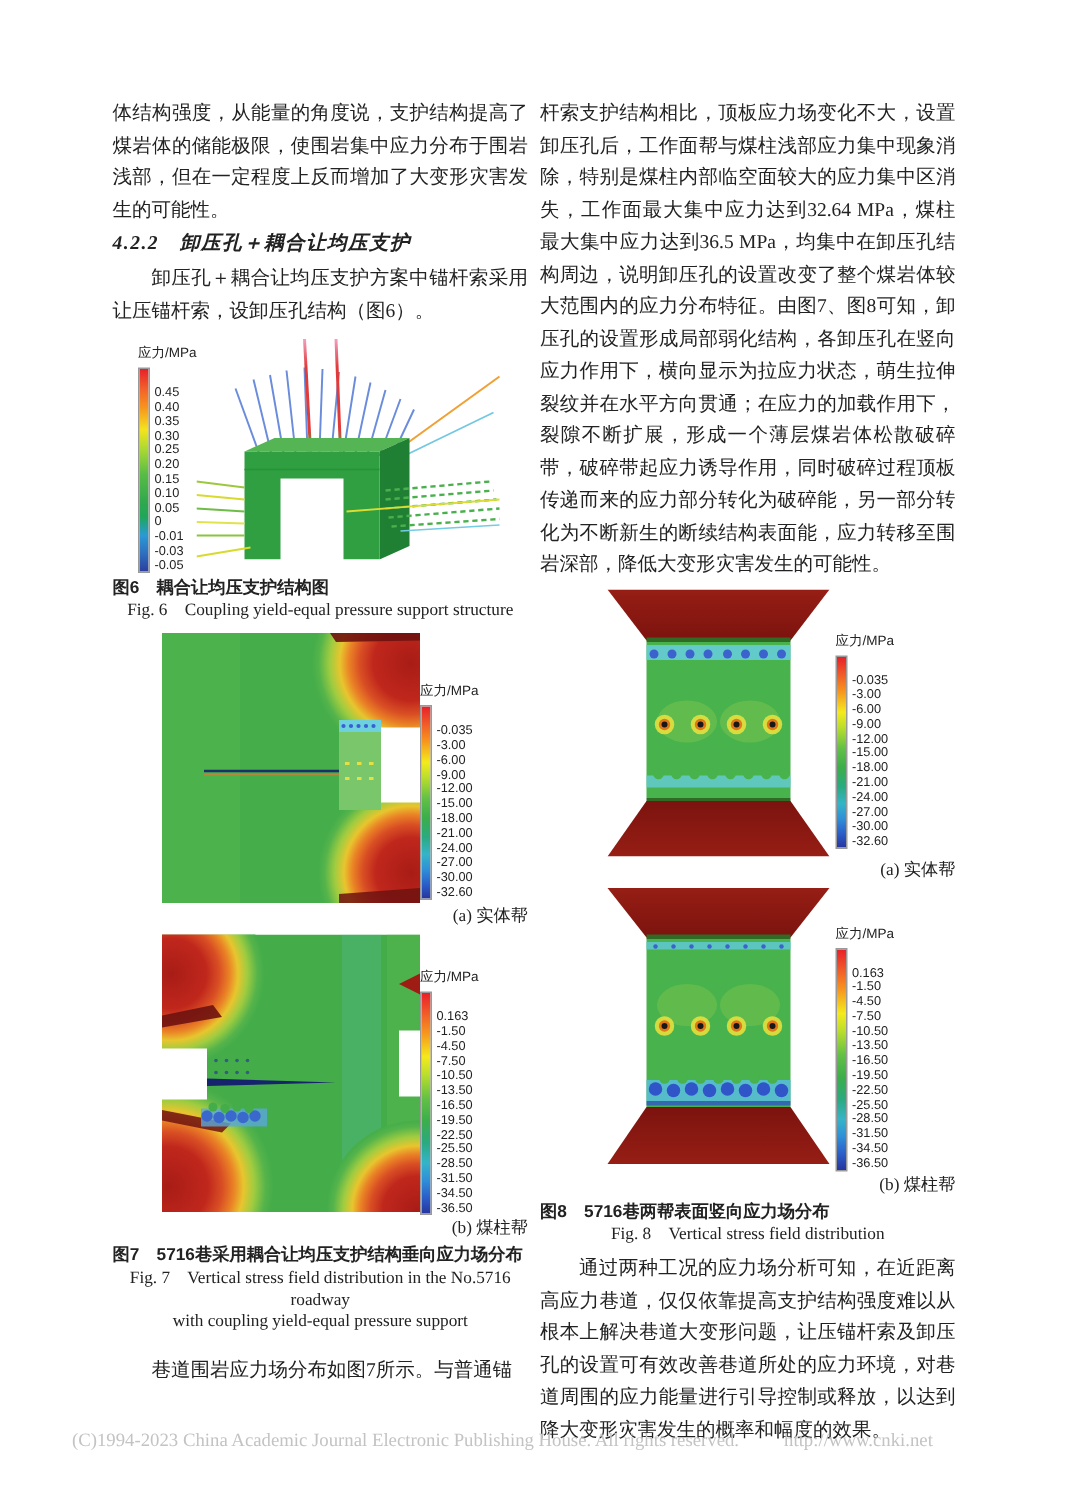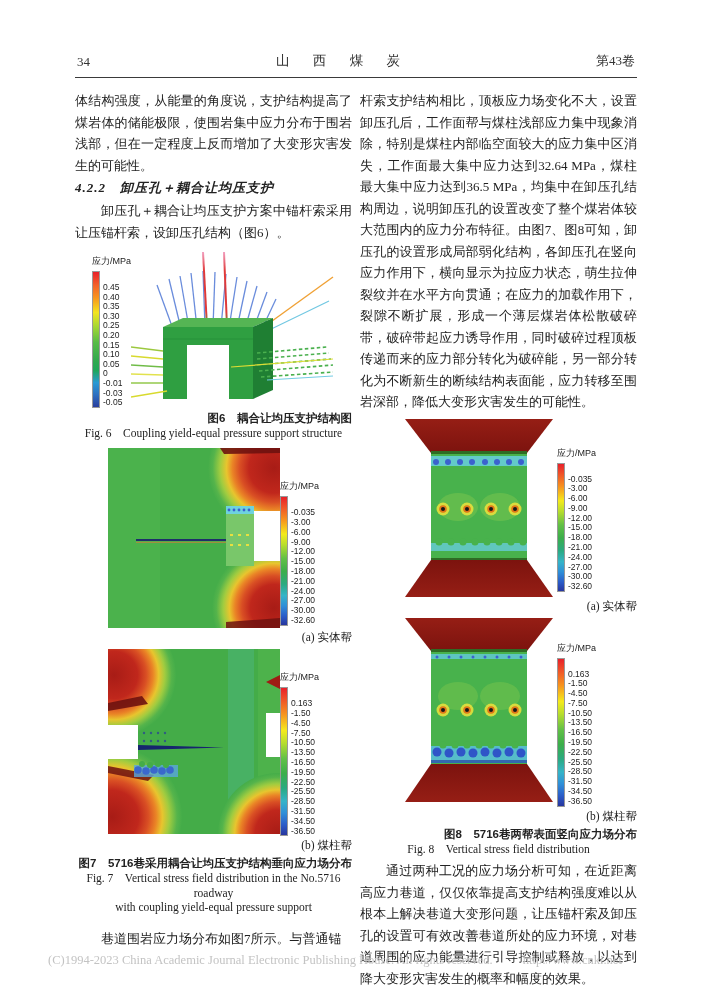--- a/index.html
+++ b/index.html
@@ -24,21 +24,21 @@
   p.body-text { font-size:13px; line-height:21.5px; text-align:justify;
                 text-justify:inter-ideograph; }
   p.indent { text-indent:2em; }
   .sec-heading { font-size:13px; line-height:24px; font-weight:bold;
                  font-style:italic; letter-spacing:1px; }
 
   
   .figure { display:flex; justify-content:center; align-items:flex-start; }
   .fig-svg { display:block; }
   .cap-zh { font-family:"Liberation Sans", sans-serif; font-weight:bold;
-            font-size:11.5px; text-align:right; line-height:16px; margin-top:2px; }
+            font-size:11.5px; text-align:left; line-height:16px; margin-top:2px; }
   .cap-en { font-size:11.5px; text-align:center; line-height:14.5px; color:#222; }
   .sublabel { font-size:11.5px; text-align:right; line-height:16px; margin-top:1px; }
 
   
   .colorbar { font-family:"Liberation Sans", sans-serif; color:#222; flex:0 0 auto; }
   .cb-title { font-size:9px; margin-bottom:3px; white-space:nowrap; }
   .cb-body { display:flex; gap:3px; align-items:stretch; }
   .cb-bar { width:8px; border:0.5px solid #999; }
   .cb-labels { display:flex; flex-direction:column;margin-top:12px; }
   .cb-label { font-size:8.5px; white-space:nowrap; }
@@ -59,25 +59,20 @@
   
   .footer { position:absolute; left:48px; top:953px; width:616px;
             color:#c3c3c3; font-size:12.5px; display:flex; gap:30px; }
   .footer a { color:#c3c3c3; text-decoration:none; }
 </style>
 </head>
 <body>
 
 <div class="page">
 
-  <div class="hdr">
-    <span>34</span>
-    <span class="journal">山 西 煤 炭</span>
-    <span>第43卷</span>
-  </div>
 
   <div class="cols">
 
     <div class="col">
       <p class="body-text">体结构强度，从能量的角度说，支护结构提高了煤岩体的储能极限，使围岩集中应力分布于围岩浅部，但在一定程度上反而增加了大变形灾害发生的可能性。</p>
       <div class="sec-heading">4.2.2　卸压孔＋耦合让均压支护</div>
       <p class="body-text indent">卸压孔＋耦合让均压支护方案中锚杆索采用让压锚杆索，设卸压孔结构（图6）。</p>
 
       <div class="figure mt6">
         <div class="colorbar off6">

